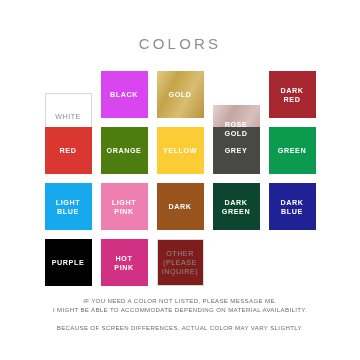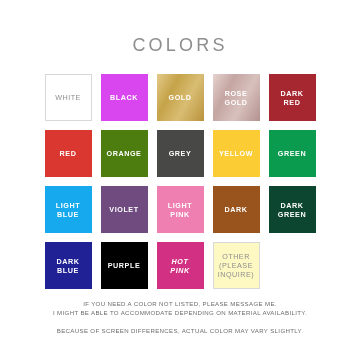--- a/index.html
+++ b/index.html
@@ -15,21 +15,21 @@
   }
   #page {
     position: relative;
     width: 360px;
     height: 360px;
     background: #ffffff;
     overflow: hidden;
   }
   .title {
     text-align: center;
-    font-size: 18px;
+    font-size: 15px;
     letter-spacing: 3.2px;
     color: #8e8e8e;
     font-weight: 400;
     padding-top: 36px;
     line-height: 1;
   }
   .grid {
     width: 271px;
     margin: 20px auto 0 auto;
     display: grid;
@@ -94,85 +94,82 @@
   }
 </style>
 </head>
 <body>
 
 <div id="page" style="background: rgb(255, 255, 255);">
 
   <div class="title" style="color: rgb(142, 142, 142);">COLORS</div>
 
   <div class="grid">
-    <div class="swatch outlined dark-text" style="background: rgb(255, 255, 255);">
+    <div class="swatch outlined dark-text" style="background: rgb(255, 255, 255); margin-top: 22px;">
       <span class="label" style="color: rgb(141, 141, 141);">WHITE</span>
     </div>
     <div class="swatch light-text" style="background: #d946ef;">
       <span class="label" style="color: rgb(255, 255, 255);">BLACK</span>
     </div>
     <div class="swatch light-text" style="background: linear-gradient(118deg, rgb(227, 202, 136) 0%, rgb(197, 163, 73) 32%, rgb(217, 189, 115) 62%, rgb(185, 147, 60) 100%);">
       <span class="label" style="color: rgb(255, 255, 255);">GOLD</span>
     </div>
-    <div class="swatch light-text" style="background: linear-gradient(118deg, rgb(230, 211, 207) 0%, rgb(196, 165, 162) 32%, rgb(216, 193, 189) 62%, rgb(179, 145, 143) 100%);">
+    <div class="swatch light-text" style="background: linear-gradient(118deg, rgb(230, 211, 207) 0%, rgb(196, 165, 162) 32%, rgb(216, 193, 189) 62%, rgb(179, 145, 143) 100%); margin-top: 34px;">
       <span class="label" style="color: rgb(255, 255, 255);">ROSE
 GOLD</span>
     </div>
 
     <div class="swatch light-text" style="background: rgb(167, 39, 48);">
       <span class="label" style="color: rgb(255, 255, 255);">DARK
 RED</span>
     </div>
     <div class="swatch light-text" style="background: rgb(218, 55, 48);">
       <span class="label" style="color: rgb(255, 255, 255);">RED</span>
     </div>
     <div class="swatch light-text" style="background: #4d7c0f;">
       <span class="label" style="color: rgb(255, 255, 255);">ORANGE</span>
     </div>
+    <div class="swatch light-text" style="background: rgb(251, 204, 52);">
+      <span class="label" style="color: rgb(255, 255, 255);">YELLOW</span>
+    </div>
     <div class="swatch light-text" style="background: rgb(72, 72, 71);">
       <span class="label" style="color: rgb(255, 255, 255);">GREY</span>
-    </div>
-    <div class="swatch light-text" style="background: rgb(251, 204, 52);">
-      <span class="label" style="color: rgb(255, 255, 255);">YELLOW</span>
     </div>
 
     <div class="swatch light-text" style="background: rgb(10, 155, 78);">
       <span class="label" style="color: rgb(255, 255, 255);">GREEN</span>
     </div>
     <div class="swatch light-text" style="background: rgb(22, 169, 238);">
       <span class="label" style="color: rgb(255, 255, 255);">LIGHT
 BLUE</span>
-    </div>
-    <div class="swatch light-text" style="background: rgb(111, 75, 128);">
-      <span class="label" style="color: rgb(255, 255, 255);">VIOLET</span>
     </div>
     <div class="swatch light-text" style="background: rgb(239, 127, 177);">
       <span class="label" style="color: rgb(255, 255, 255);">LIGHT
 PINK</span>
     </div>
     <div class="swatch light-text" style="background: rgb(153, 84, 29);">
       <span class="label" style="color: rgb(255, 255, 255);">DARK</span>
     </div>
 
     <div class="swatch light-text" style="background: rgb(13, 70, 48);">
       <span class="label" style="color: rgb(255, 255, 255);">DARK
 GREEN</span>
     </div>
     <div class="swatch light-text" style="background: rgb(31, 33, 149);">
       <span class="label" style="color: rgb(255, 255, 255);">DARK
 BLUE</span>
     </div>
     <div class="swatch light-text" style="background: #000000;">
       <span class="label" style="color: rgb(255, 255, 255);">PURPLE</span>
     </div>
-    <div class="swatch light-text" style="background: rgb(210, 48, 130); font-style: italic;">
+    <div class="swatch light-text" style="background: rgb(210, 48, 130);">
       <span class="label" style="color: rgb(255, 255, 255);">HOT
 PINK</span>
     </div>
-    <div class="swatch outlined dark-text" style="background: #fef9c3;">
+    <div class="swatch outlined dark-text" style="background: #7f1d1d;">
       <span class="label" style="color: rgb(141, 141, 141);">OTHER
 (PLEASE
 INQUIRE)</span>
     </div>
   </div>
 
   <div class="footer">
     <div class="line">IF YOU NEED A COLOR NOT LISTED, PLEASE MESSAGE ME.</div>
     <div class="line">I MIGHT BE ABLE TO ACCOMMODATE DEPENDING ON MATERIAL AVAILABILITY.</div>
     <div class="spacer"></div>

